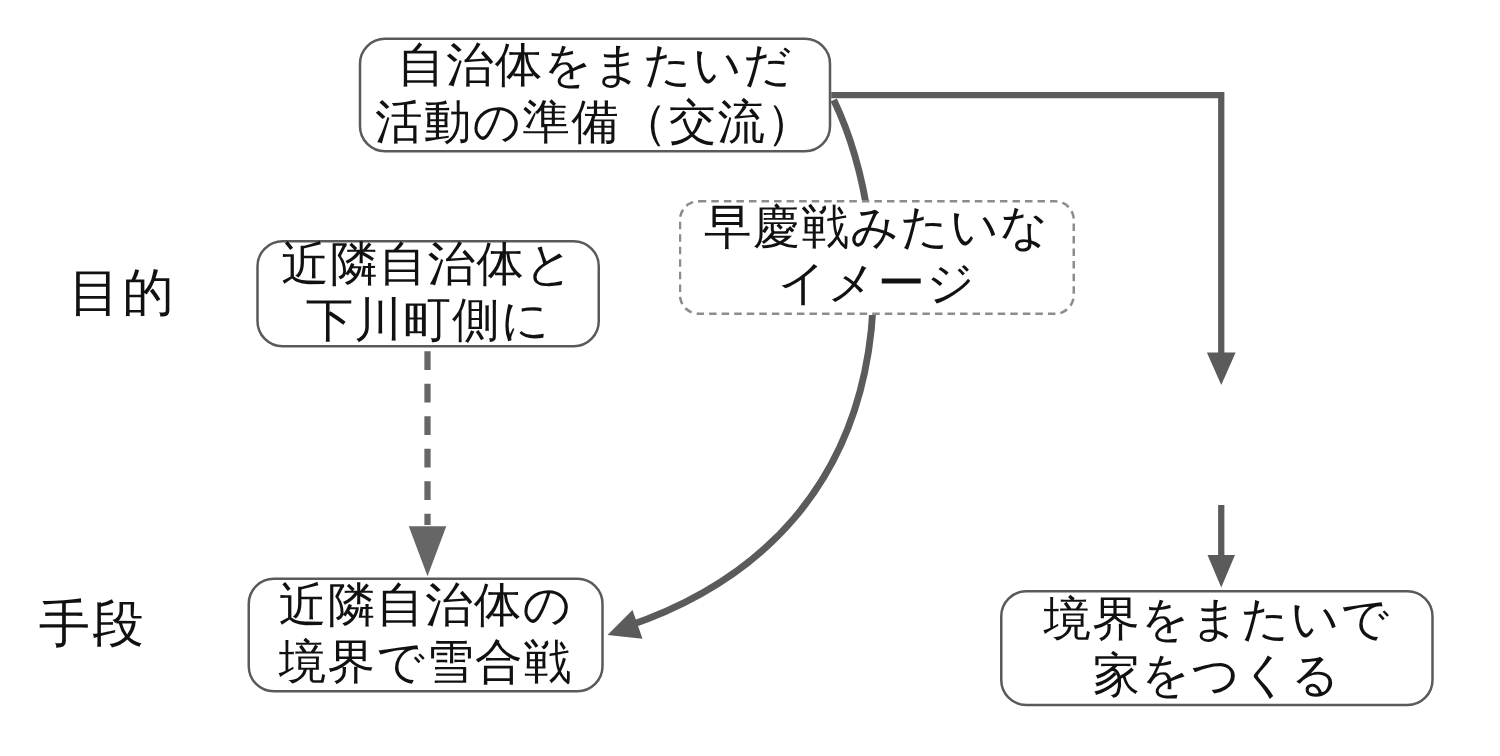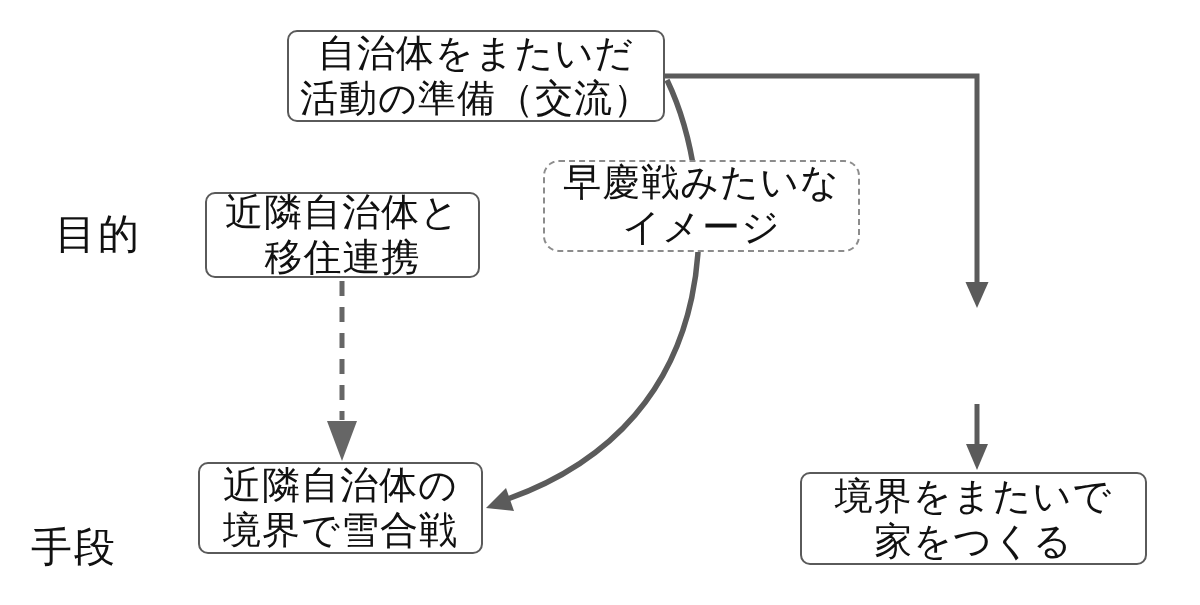--- a/index.html
+++ b/index.html
@@ -40,21 +40,21 @@
   }
   .node-text {
     white-space: pre-line;
     font-size: 38px;
     line-height: 45px;
     color: #111111;
     letter-spacing: 1px;
   }
   .node.solid {
     border: 2.5px solid #5a5a5a;
-    border-radius: 10px;
+    border-radius: 21px;
   }
   .node.dashed {
     border: 2px dashed #8c8c8c;
     border-radius: 16px;
   }
   .row-label {
     position: absolute;
     font-size: 41px;
     line-height: 44px;
     color: #111111;
@@ -62,21 +62,21 @@
     letter-spacing: 2px;
   }
   
   .node.top-box       { left: 287px; top: 30px;  width: 378px; height: 92px; }
   .node.left-purpose  { left: 205px; top: 192px; width: 275px; height: 86px; }
   .node.center-note   { left: 543px; top: 160px; width: 317px; height: 92px; align-items: flex-end; }
   .node.right-mid     { left: 802px; top: 308px; width: 346px; height: 95px; }
   .node.left-means    { left: 198px; top: 462px; width: 285px; height: 92px; }
   .node.right-means   { left: 800px; top: 472px; width: 347px; height: 93px; justify-content: center; }
   .row-label.purpose  { left: 31px;  top: 212px; margin-left: 24px; }
-  .row-label.means    { left: 31px;  top: 477px; margin-top: 48px; }
+  .row-label.means    { left: 31px;  top: 477px; }
 </style>
 </head>
 <body>
 
 <div class="canvas">
 
   <svg class="arrow-layer" viewBox="0 0 1200 605" xmlns="http://www.w3.org/2000/svg">
 
     <g>
       <path d="M 665 76 H 977 V 284" fill="none" stroke="#5b5b5b" stroke-width="5"></path>
@@ -102,21 +102,21 @@
   <div class="row-label purpose">目的</div>
   <div class="row-label means">手段</div>
 
   <div class="node solid top-box">
     <div class="node-text">自治体をまたいだ
 活動の準備（交流）</div>
   </div>
 
   <div class="node solid left-purpose">
     <div class="node-text">近隣自治体と
-移住連携</div>
+下川町側に</div>
   </div>
 
   <div class="node dashed center-note">
     <div class="node-text">早慶戦みたいな
 イメージ</div>
   </div>
 
 
   <div class="node solid left-means">
     <div class="node-text">近隣自治体の

